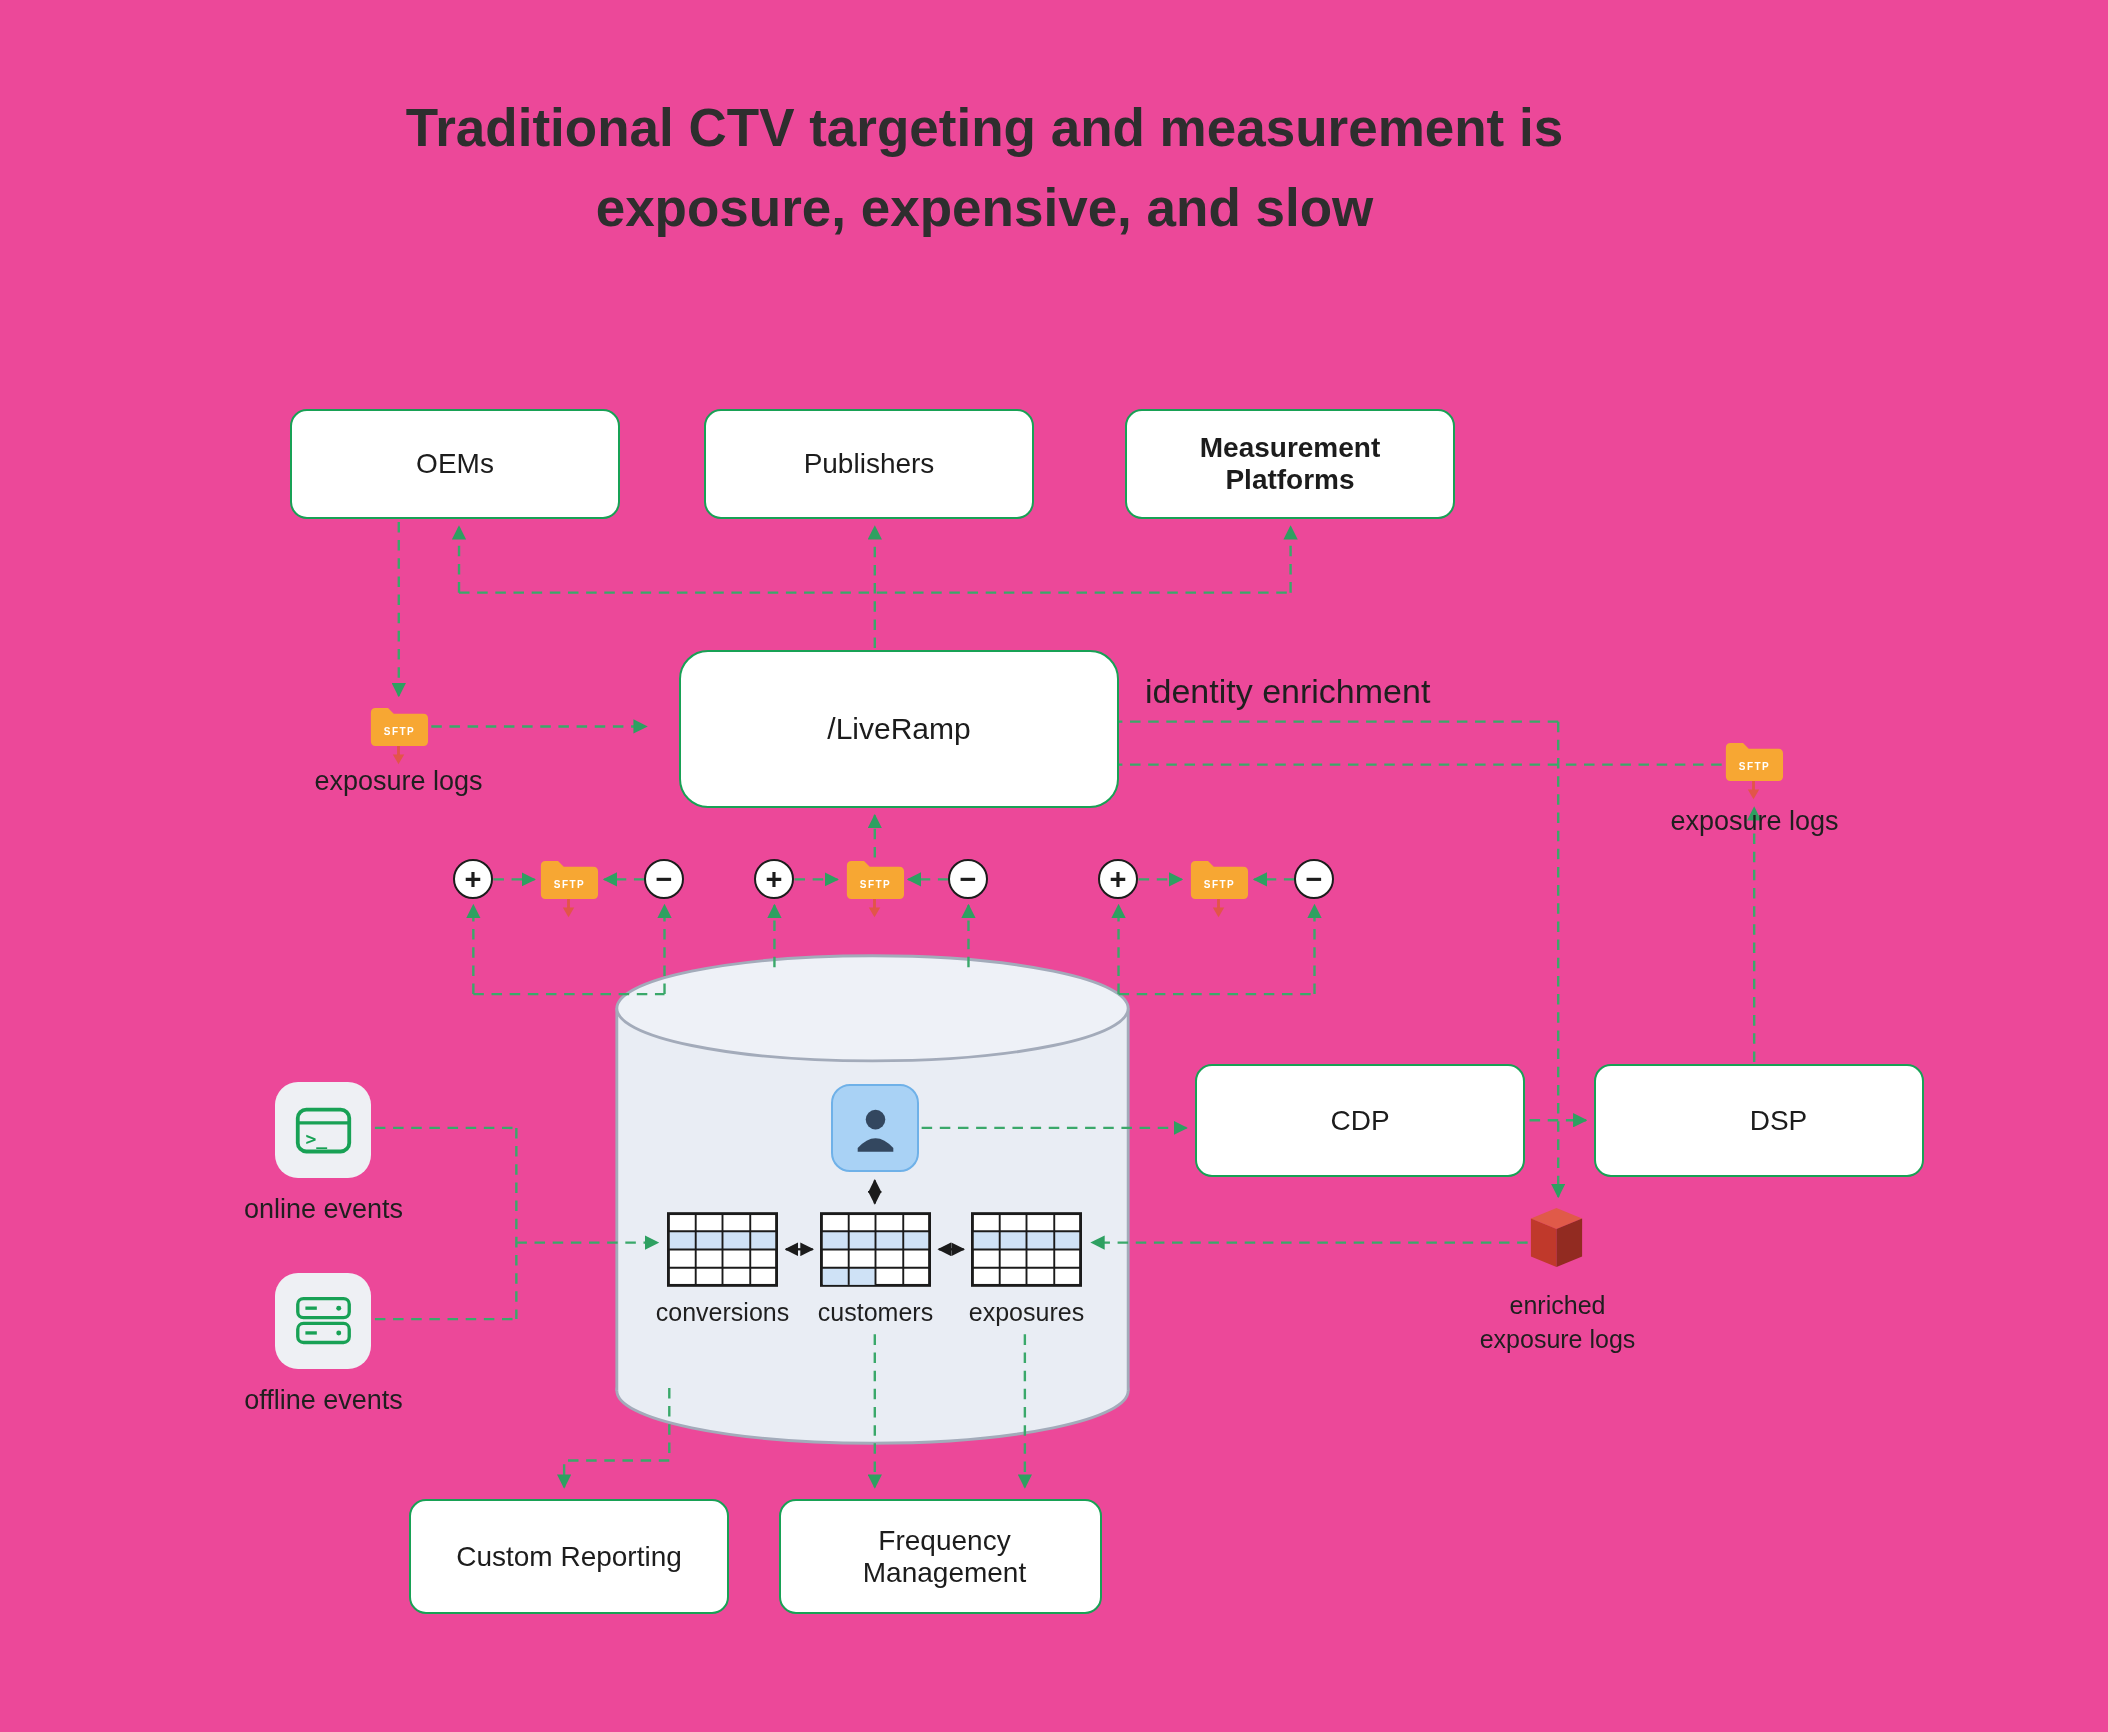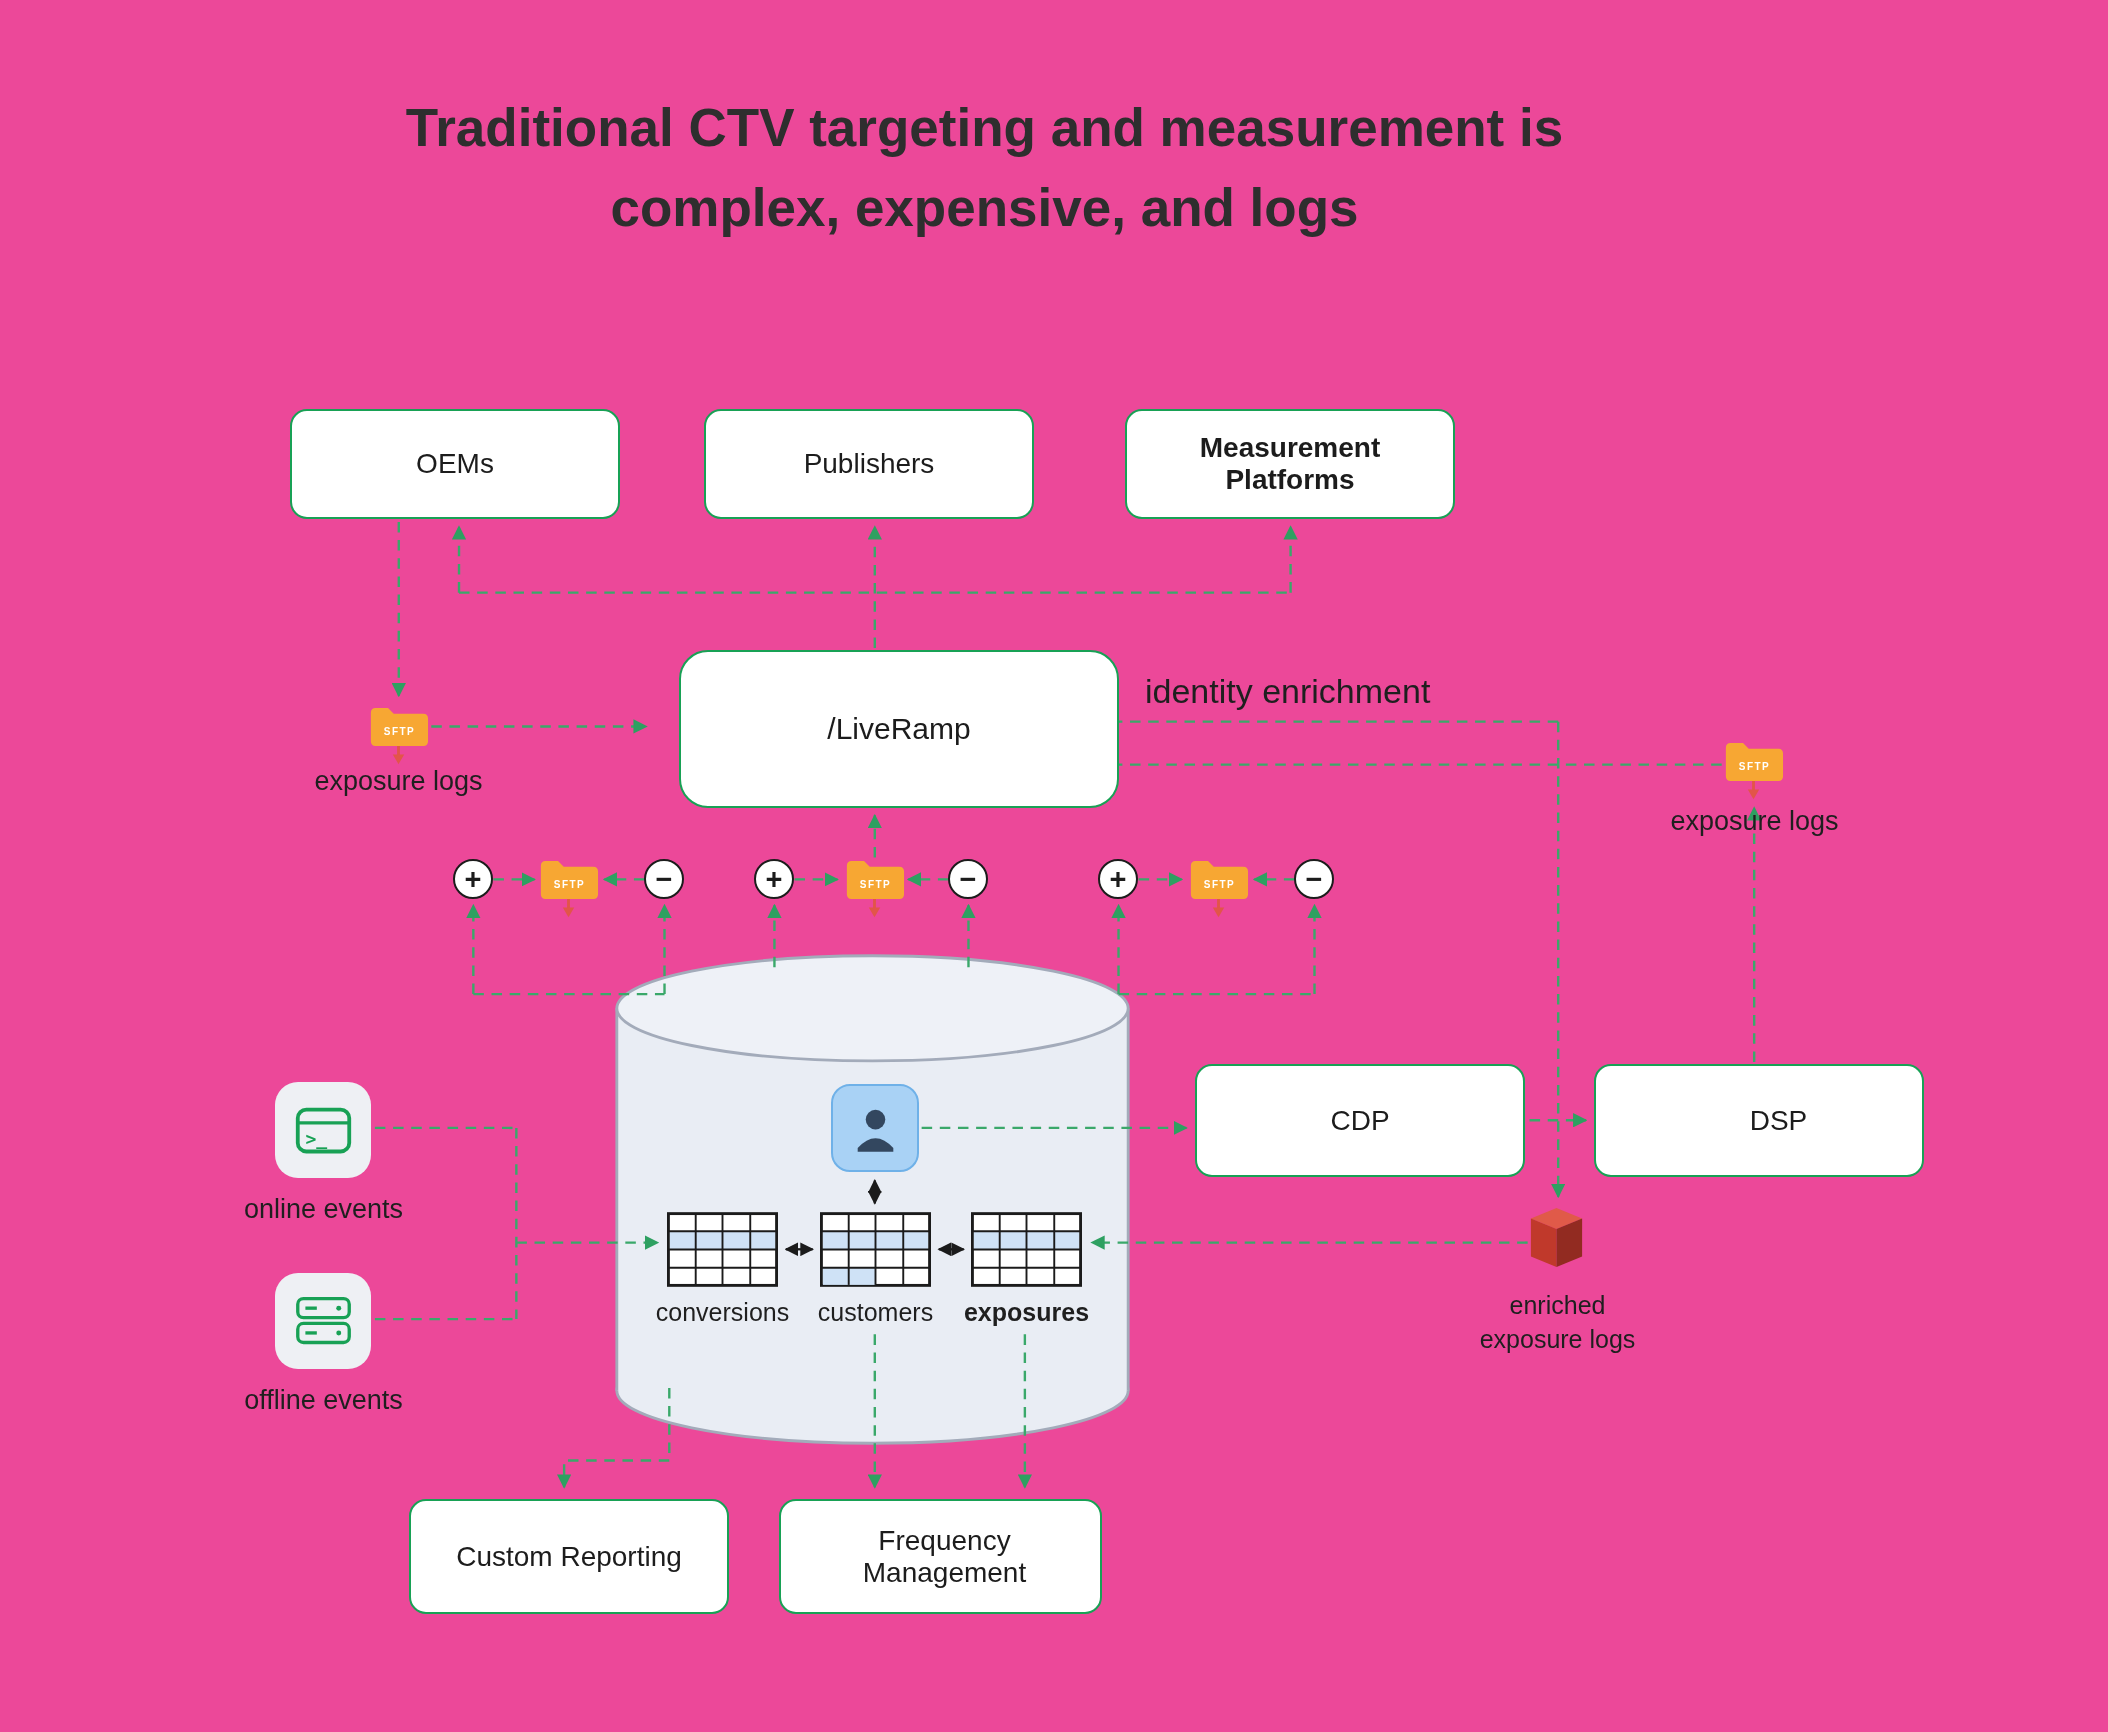--- a/index.html
+++ b/index.html
@@ -43,21 +43,21 @@
   svg.cyl { position:absolute; z-index:2; }
   .tblwrap { position:absolute; z-index:6; }
 </style>
 </head>
 <body>
 
 <div class="canvas">
 
   <div class="title">
     <div>Traditional CTV targeting and measurement is</div>
-    <div>complex, expensive, and logs</div>
+    <div>exposure, expensive, and slow</div>
   </div>
 
   <svg class="cyl" style="left:612px; top:951px;" width="521" height="497" viewBox="0 0 545 520">
     <ellipse cx="272.5" cy="460" rx="267.5" ry="55" fill="#e9edf4" stroke="#a3abba" stroke-width="3"></ellipse>
     <rect x="5" y="60" width="535" height="400" fill="#e9edf4"></rect>
     <line x1="5" y1="60" x2="5" y2="460" stroke="#a3abba" stroke-width="3"></line>
     <line x1="540" y1="60" x2="540" y2="460" stroke="#a3abba" stroke-width="3"></line>
     <ellipse cx="272.5" cy="60" rx="267.5" ry="55" fill="#eef1f7" stroke="#a3abba" stroke-width="3"></ellipse>
   </svg>
 
@@ -206,21 +206,21 @@
   <div class="lbl" style="left:255px; top:763px; width:287px;">exposure logs</div>
   <div class="lbl" style="left:1611px; top:803px; width:287px;">exposure logs</div>
   <div class="lbl" style="left:180px; top:1191px; width:287px;">online events</div>
   <div class="lbl" style="left:180px; top:1382px; width:287px;">offline events</div>
   <div class="lbl small" style="left:1414px; top:1289px; width:287px;">
     <div>enriched</div>
     <div>exposure logs</div>
   </div>
   <div class="lbl small" style="left:627px; top:1296px; width:191px;">conversions</div>
   <div class="lbl small" style="left:780px; top:1296px; width:191px;">customers</div>
-  <div class="lbl small" style="left:931px; top:1296px; width:191px;font-weight:bold;">exposures</div>
+  <div class="lbl small" style="left:931px; top:1296px; width:191px;">exposures</div>
 
   <div class="user-tile" style="left:831px; top:1084px;">
     <svg width="57" height="57" viewBox="0 0 64 64">
       <circle cx="32" cy="22" r="11" fill="#33475f"></circle>
       <path d="M12 54 q20 -22 40 0 l0 4 H12 z" fill="#33475f"></path>
     </svg>
   </div>
 
   <div class="tblwrap" style="left:667px; top:1212px;">
     <svg width="111" height="75" viewBox="0 0 116 78">

